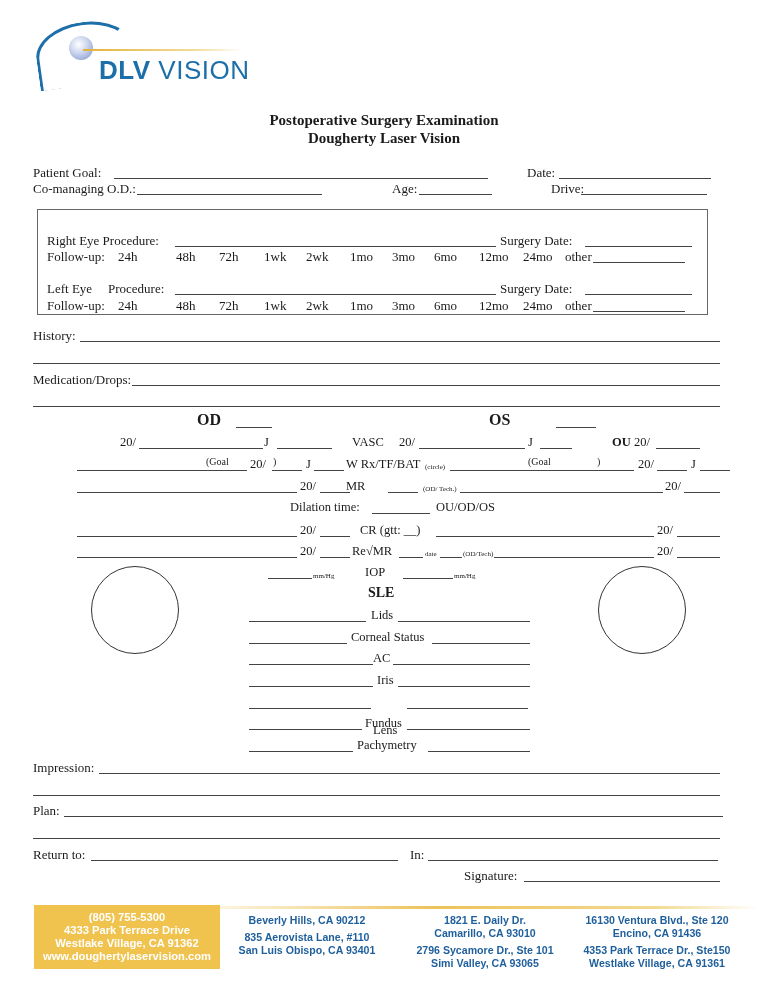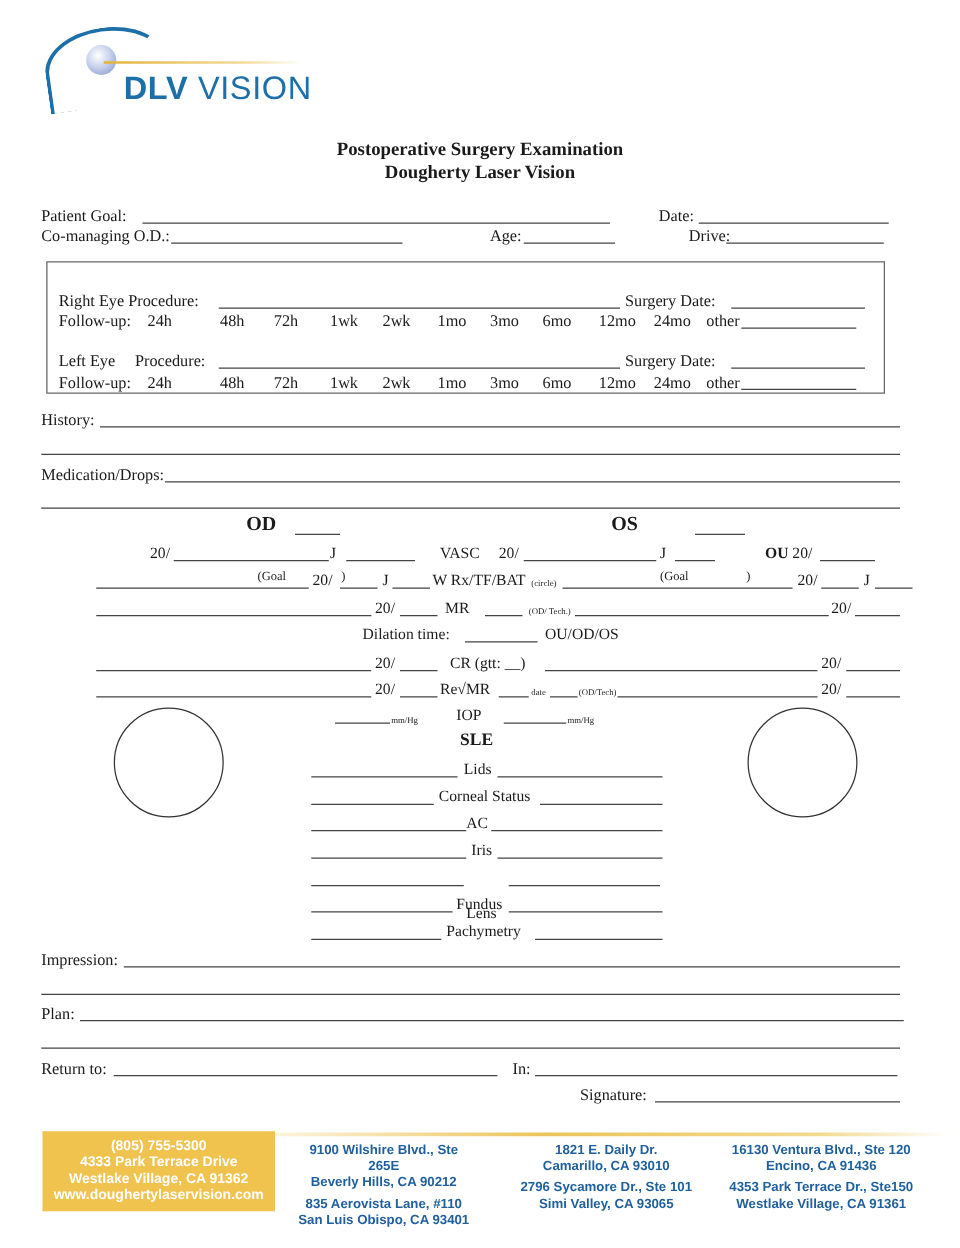--- a/index.html
+++ b/index.html
@@ -147,21 +147,21 @@
 <div class="abs tiny" style="left:425px;top:463px;">(circle)</div>
 <div class="line" style="left:450px;top:470px;width:184px;"></div>
 <div class="abs f12" style="left:638px;top:457px;">20/</div>
 <div class="line" style="left:657px;top:470px;width:30px;"></div>
 <div class="abs f12" style="left:691px;top:457px;">J</div>
 <div class="line" style="left:700px;top:470px;width:30px;"></div>
 
 <div class="line" style="left:77px;top:492px;width:220px;"></div>
 <div class="abs f12" style="left:300px;top:479px;">20/</div>
 <div class="line" style="left:320px;top:492px;width:30px;"></div>
-<div class="abs f12" style="left:356px;top:479px;text-align:right;">MR</div>
+<div class="abs f12" style="left:346px;top:479px;text-align:right;">MR</div>
 <div class="line" style="left:388px;top:492px;width:30px;"></div>
 <div class="abs tiny" style="left:423px;top:485px;">(OD/ Tech.)</div>
 <div class="line" style="left:460px;top:492px;width:203px;"></div>
 <div class="abs f12" style="left:665px;top:479px;">20/</div>
 <div class="line" style="left:684px;top:492px;width:36px;"></div>
 
 <div class="abs f12" style="left:290px;top:500px;text-align:right;">Dilation time:</div>
 <div class="line" style="left:372px;top:513px;width:58px;"></div>
 <div class="abs f12" style="left:436px;top:500px;">OU/OD/OS</div>
 
@@ -241,21 +241,20 @@
 
 <div class="foot-ray"></div>
 <div class="foot-box">
   <div>(805) 755-5300</div>
   <div>4333 Park Terrace Drive</div>
   <div>Westlake Village, CA 91362</div>
   <div>www.doughertylaservision.com</div>
 </div>
 
 <div class="foot-col" style="left:236px;top:914px;width:142px;">
-  <div>9100 Wilshire Blvd., Ste 265E</div>
   <div>Beverly Hills, CA 90212</div>
   <div class="gap"></div>
   <div>835 Aerovista Lane, #110</div>
   <div>San Luis Obispo, CA 93401</div>
 </div>
 
 <div class="foot-col" style="left:412px;top:914px;width:146px;">
   <div>1821 E. Daily Dr.</div>
   <div>Camarillo, CA 93010</div>
   <div class="gap"></div>

